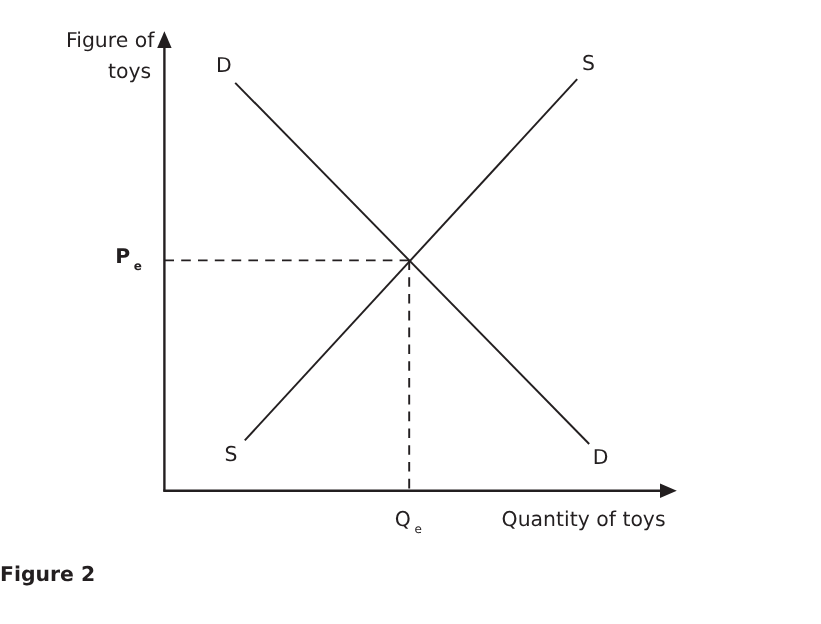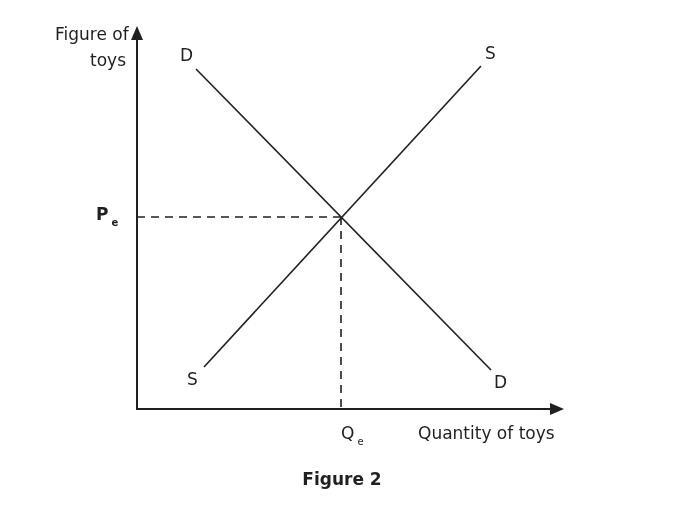--- a/index.html
+++ b/index.html
@@ -1,21 +1,21 @@
 <!DOCTYPE html>
 <html><head>
 <meta charset="utf-8">
 <style>
   html, body { margin:0; padding:0; background:#ffffff; }
   body { width:684px; height:520px; position:relative; overflow:hidden;
          font-family:"DejaVu Sans","Liberation Sans",sans-serif; color:#231f20; }
   .lbl { position:absolute; font-size:17px; white-space:nowrap; line-height:1.15; }
   .sub { font-size:10px; position:relative; top:6px; margin-left:3px; }
   svg { position:absolute; left:0; top:0; }
-  .caption { position:absolute; left:0; width:684px; top:469px; text-align:center;
+  .caption { position:absolute; left:0; width:684px; top:469px; text-align:left;
              font-weight:bold; font-size:17px; }
 </style>
 </head>
 <body>
 
 <svg width="684" height="520">
 
   <line x1="137" y1="409" x2="137" y2="36" stroke="#231f20" stroke-width="2"></line>
   <polygon points="137,26 131,40 143,40" fill="#231f20"></polygon>
 
@@ -34,19 +34,19 @@
 <div class="lbl" style="left:55px;top:51px;margin-left:35px;">toys</div>
 
 <div class="lbl" style="left:180px;top:46px;">D</div>
 <div class="lbl" style="left:494px;top:373px;">D</div>
 <div class="lbl" style="left:485px;top:44px;">S</div>
 <div class="lbl" style="left:187px;top:370px;">S</div>
 
 <div class="lbl" style="left:96px;top:205px;font-weight:bold;">
   <span>P</span><span class="sub">e</span>
 </div>
-<div class="lbl" style="left:329px;top:424px;margin-left:12px;">
+<div class="lbl" style="left:329px;top:424px;">
   <span>Q</span><span class="sub">e</span>
 </div>
 
 <div class="lbl" style="left:418px;top:424px;">Quantity of toys</div>
 
 <div class="caption">Figure 2</div>
 
 </body></html>

